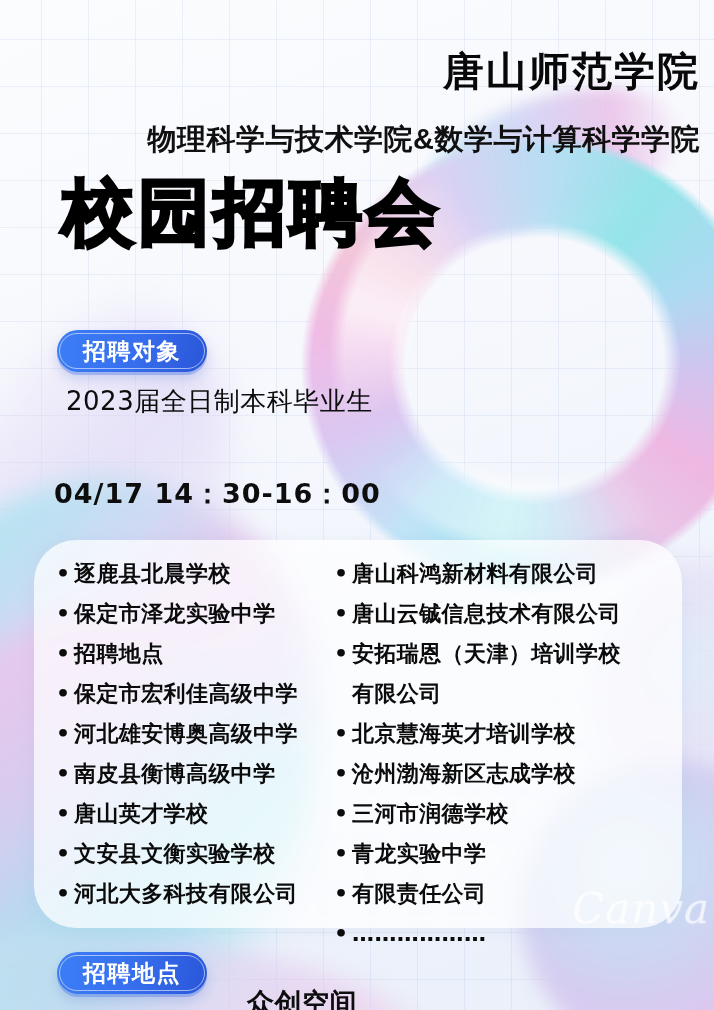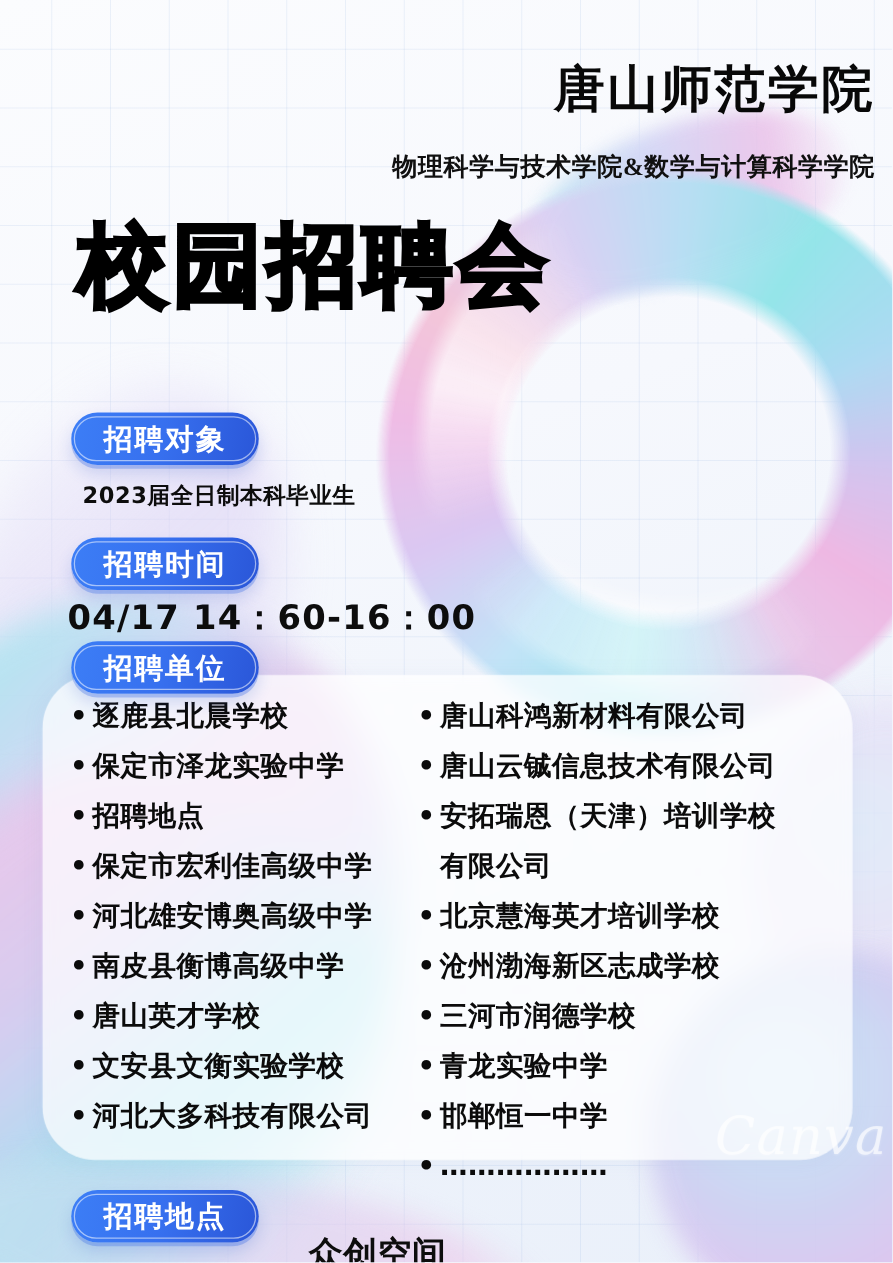--- a/index.html
+++ b/index.html
@@ -157,23 +157,23 @@
     width:690px; text-align:right;
     font-size:40px; font-weight:900; color:#080808;
     letter-spacing:2px;
     font-family:"DejaVu Sans","Liberation Sans",sans-serif;
     transform:scaleX(1.02);
     transform-origin:right center;
   }
   .dept-name{
     position:absolute; right:14px; top:120px;
     width:690px; text-align:right;
-    font-size:20px; font-weight:700; color:#101010;
+    font-size:29px; font-weight:700; color:#101010;
     letter-spacing:.5px;
-    font-family:Liberation Serif, serif;
+    font-family:Liberation Sans, sans-serif;
   }
   .main-title{
     position:absolute; left:62px; top:176px;
     font-size:72px; line-height:1.02;
     font-weight:900; color:#000;
     letter-spacing:4px;
     font-family:"DejaVu Sans","Liberation Sans",sans-serif;
     -webkit-text-stroke:3px #000;
   }
 
@@ -198,21 +198,21 @@
     border-radius:19px;
     pointer-events:none;
   }
   #badge-target { left:57px; top:330px; }
   #badge-time   { left:57px; top:430px; }
   #badge-unit   { left:57px; top:513px; }
   #badge-place  { left:57px; top:952px; }
 
   .info-text{
     position:absolute;
-    font-size:18px; font-weight:700; color:#0d0d0d;
+    font-size:26px; font-weight:400; color:#0d0d0d;
     letter-spacing:.5px;
     font-family:"DejaVu Sans","Liberation Sans",sans-serif;
     white-space:nowrap;
   }
   #target-value{ left:66px; top:384px; }
   #time-value  { left:54px; top:476px; font-size:27px; font-weight:700; letter-spacing:1px; }
   #place-value { left:247px; top:985px; font-size:27px; font-weight:700; }
 
   
   .list-card{
@@ -281,24 +281,22 @@
 
   <div class="content">
 
     <div class="school-name">唐山师范学院</div>
     <div class="dept-name">物理科学与技术学院&amp;数学与计算科学学院</div>
     <div class="main-title">校园招聘会</div>
 
     <div class="badge" id="badge-target">招聘对象</div>
     <div class="info-text" id="target-value">2023届全日制本科毕业生</div>
 
-    <div class="badge" id="badge-time">招聘时间</div>
-    <div class="info-text" id="time-value">04/17 14：60-16：00</div>
-
-    <div class="badge" id="badge-unit">招聘单位</div>
+    <div class="info-text" id="time-value">04/17 14：30-16：00</div>
+
     <div class="list-card"></div>
 
     <div class="list-cols">
       <div class="col col-left" id="col-left">
           <div class="li">
             <span class="dot">•</span>
             <span class="txt">逐鹿县北晨学校</span>
           </div>
           <div class="li">
             <span class="dot">•</span>
@@ -361,21 +359,21 @@
           <div class="li">
             <span class="dot">•</span>
             <span class="txt">三河市润德学校</span>
           </div>
           <div class="li">
             <span class="dot">•</span>
             <span class="txt">青龙实验中学</span>
           </div>
           <div class="li">
             <span class="dot">•</span>
-            <span class="txt">邯郸恒一中学</span>
+            <span class="txt">有限责任公司</span>
           </div>
           <div class="li">
             <span class="dot">•</span>
             <span class="txt">………………</span>
           </div>
         </div>
     </div>
 
     <div class="badge" id="badge-place">招聘地点</div>
     <div class="info-text" id="place-value">众创空间</div>

